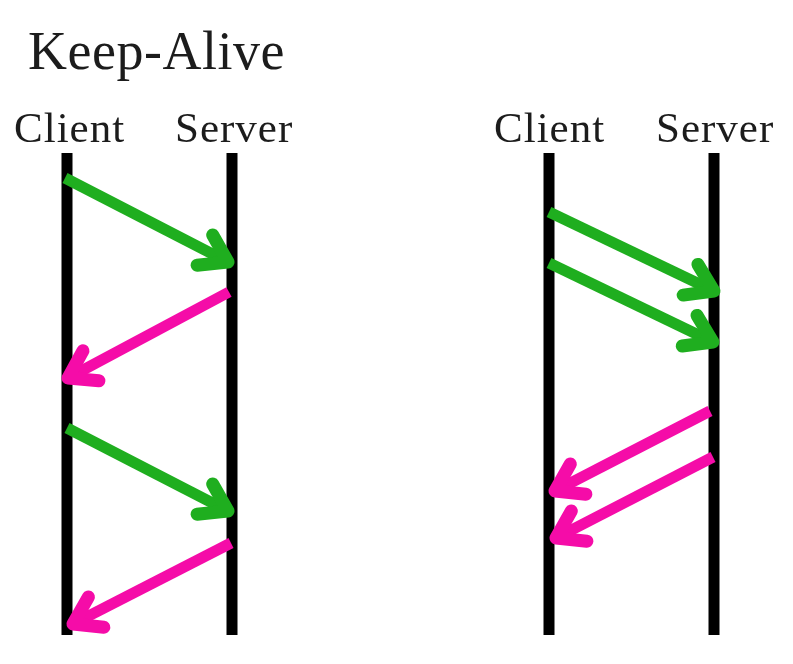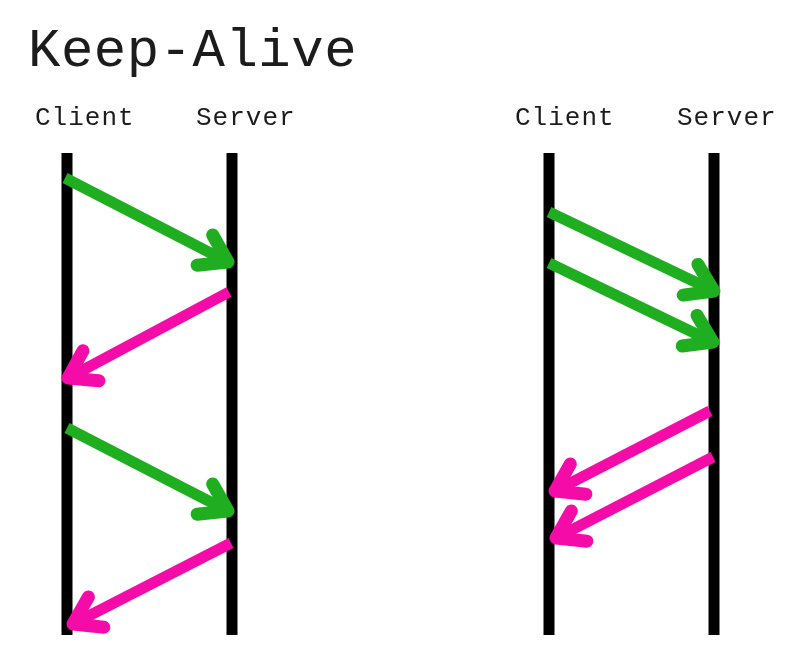--- a/index.html
+++ b/index.html
@@ -1,43 +1,42 @@
 <!DOCTYPE html>
 <html><head>
 <meta charset="utf-8">
 <style>
   html, body { margin: 0; padding: 0; background: #ffffff; }
   .canvas {
     position: relative;
     width: 783px;
     height: 664px;
     background: #ffffff;
-    font-family: Liberation Mono, monospace;
+    font-family: Liberation Serif, serif;
     overflow: hidden;
     color: #1c1c1c;
   }
   .layer-svg { position: absolute; left: 0; top: 0; }
   .panel-title {
     position: absolute;
     top: 22px;
     font-size: 54px;
     line-height: 1.1;
     letter-spacing: 0.5px;
     white-space: nowrap;
   }
   .title-keep-alive { left: 28px; }
   .title-pipelined { left: 523px; }
   .actor-label {
     position: absolute;
     top: 104px;
-    font-size: 26px;
+    font-size: 43px;
     line-height: 1.1;
     letter-spacing: 1px;
     white-space: nowrap;
-    margin-left: 21px;
   }
   .lbl-ka-client { left: 14px; }
   .lbl-ka-server { left: 175px; }
   .lbl-pl-client { left: 494px; }
   .lbl-pl-server { left: 656px; }
 </style>
 </head>
 <body>
 
 <div class="canvas">

